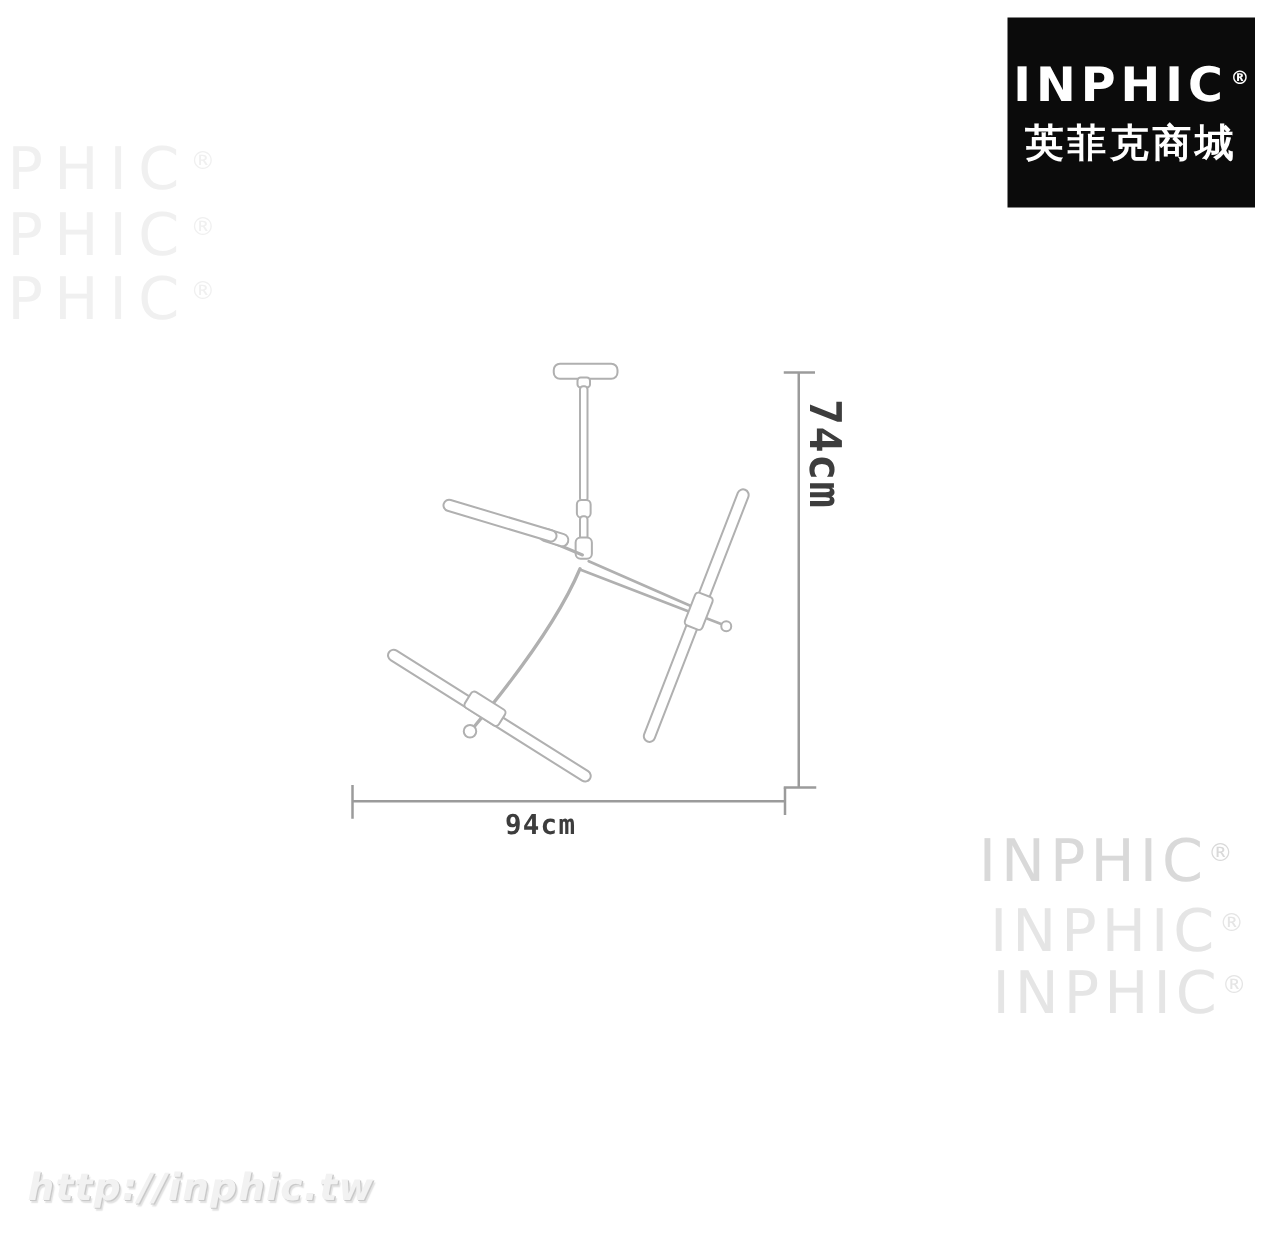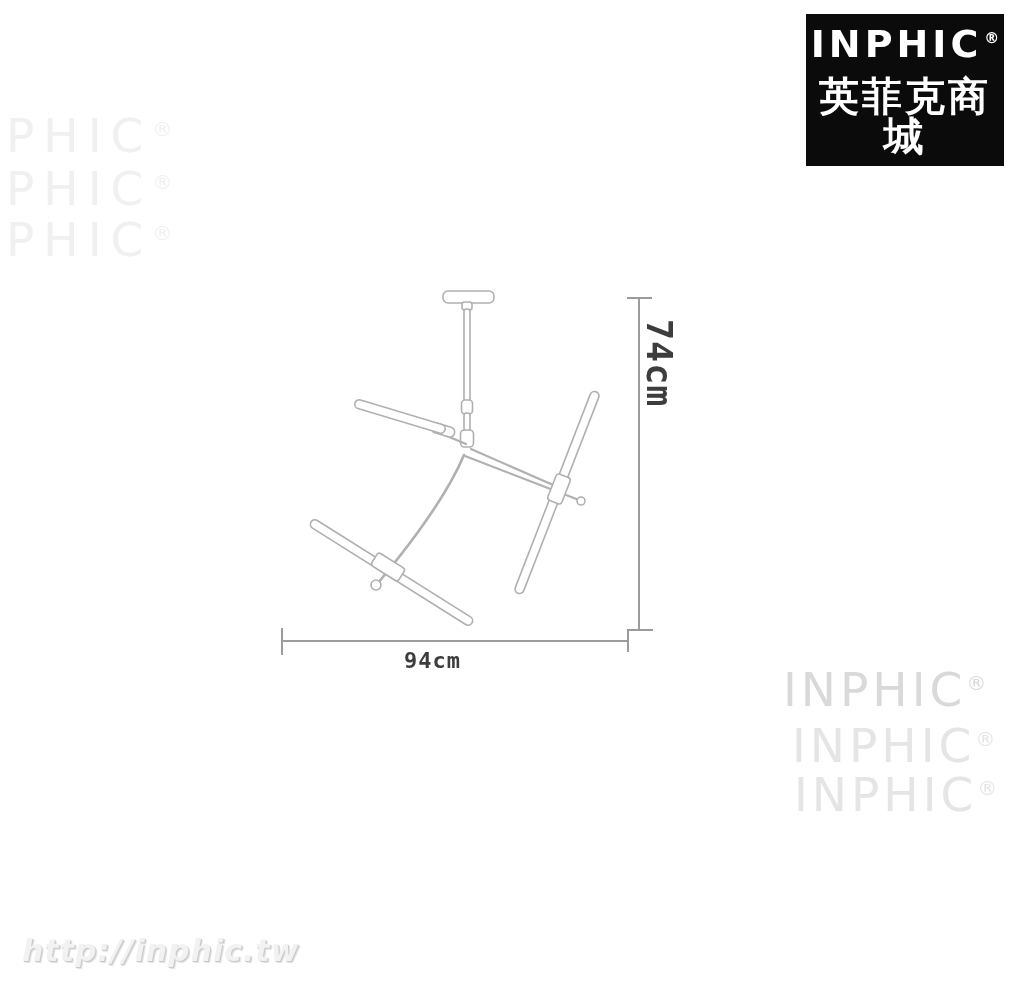--- a/index.html
+++ b/index.html
@@ -35,21 +35,21 @@
     text-align: center;
   }
   .logo .name {
     font-size: 38px; font-weight: bold; letter-spacing: 4px; line-height: 1;
   }
   .logo .name .reg {
     display: inline-block; font-size: 15px; transform: translateY(-14px);
     letter-spacing: 0; margin-left: 2px;
   }
   .logo .subtitle {
-    margin-top: 13px; font-size: 40px; font-weight: bold; letter-spacing: 3px; line-height: 1;
+    margin-top: 13px; font-size: 31px; font-weight: bold; letter-spacing: 3px; line-height: 1;
   }
 
   
   svg.diagram { position: absolute; left: 0; top: 0; }
   .dim-label {
     position: absolute;
     font-family: "DejaVu Sans Mono", "Liberation Mono", monospace;
     font-weight: bold; line-height: 1; white-space: nowrap;
   }
   .dim-h {

